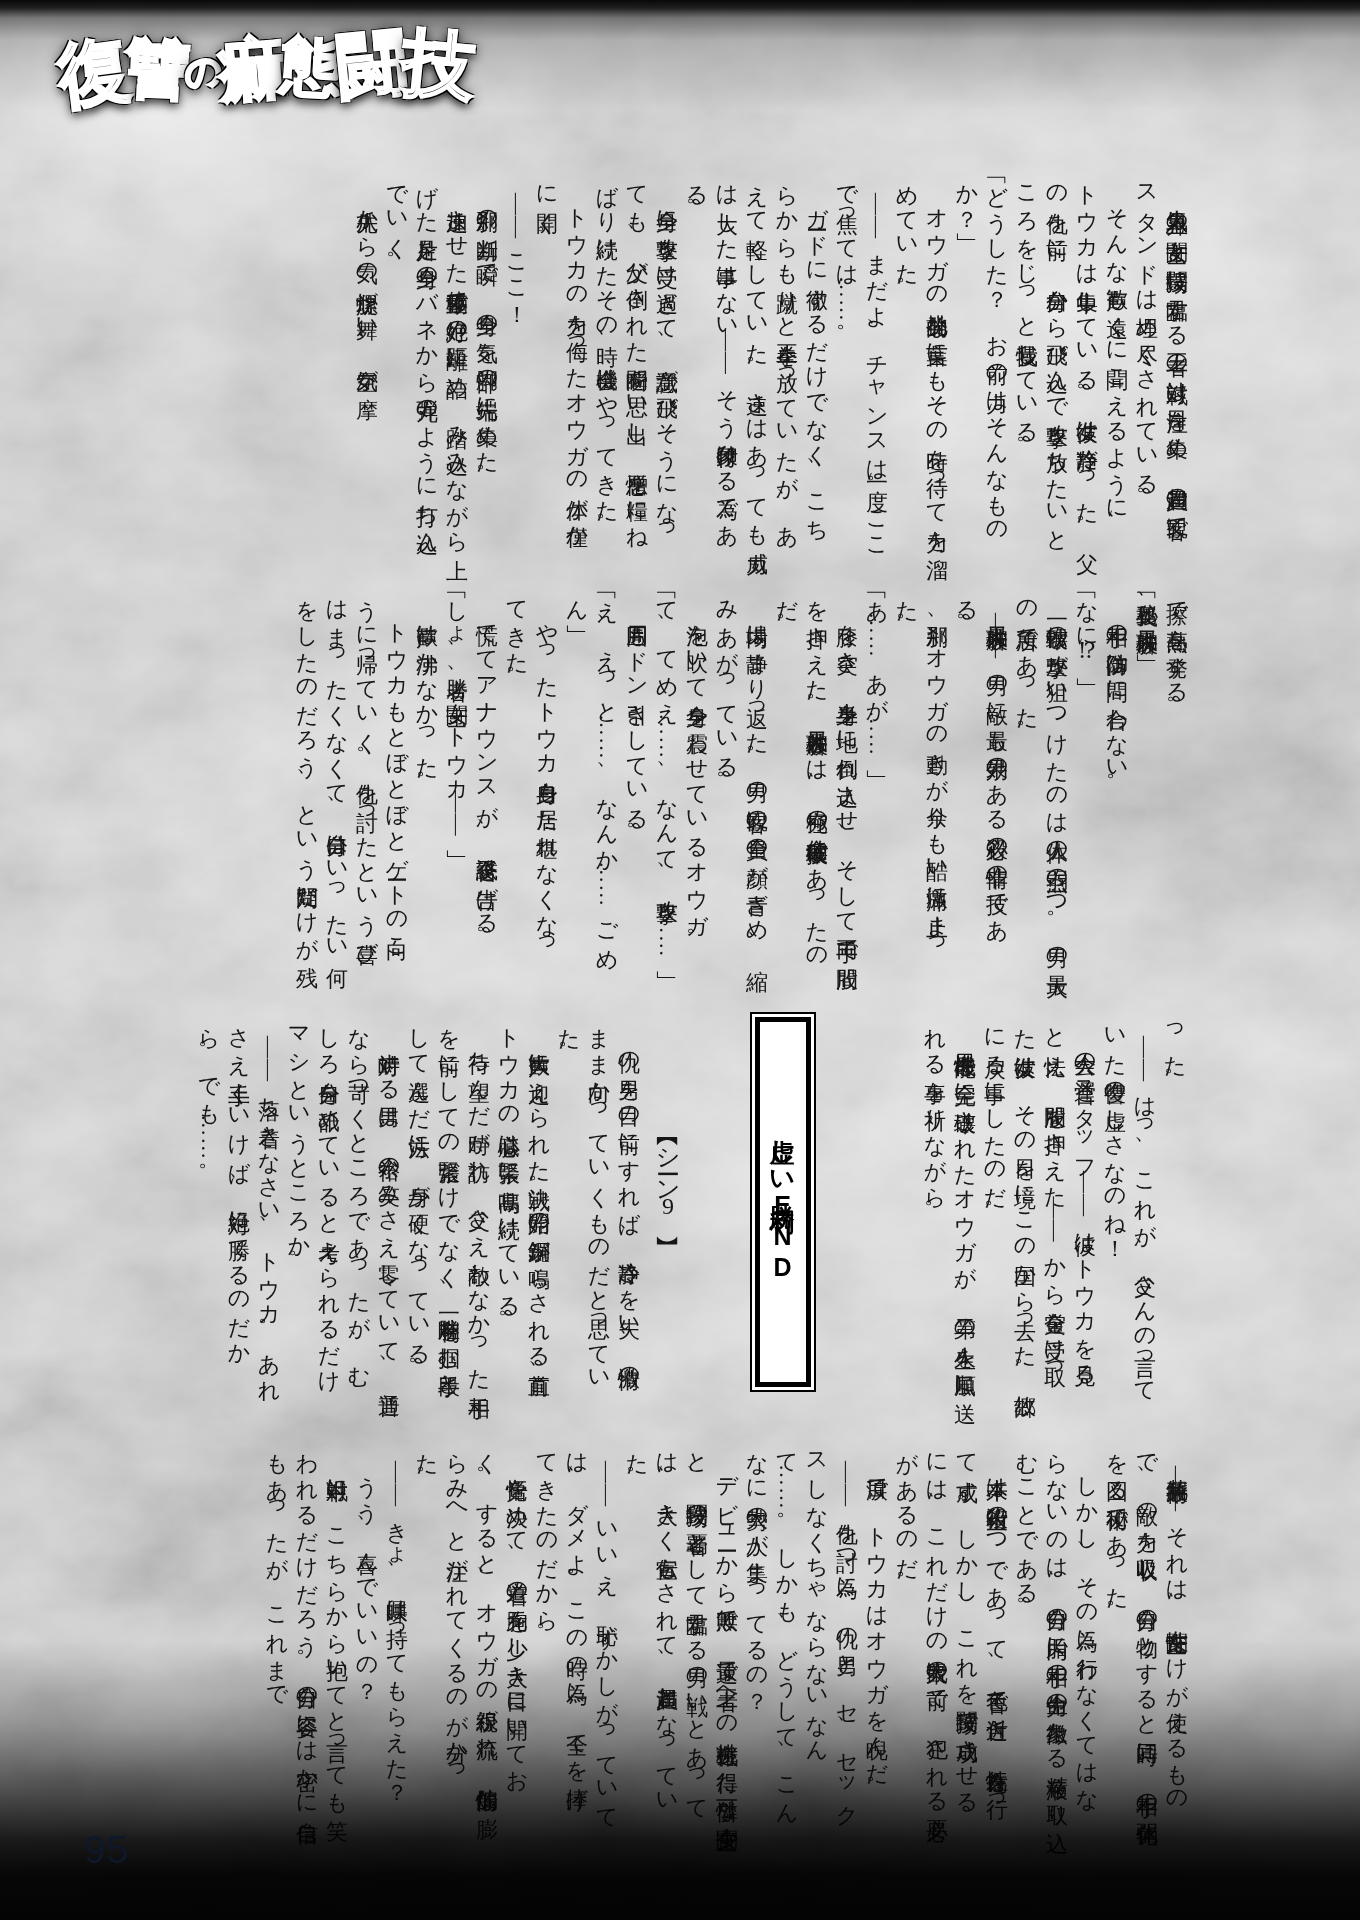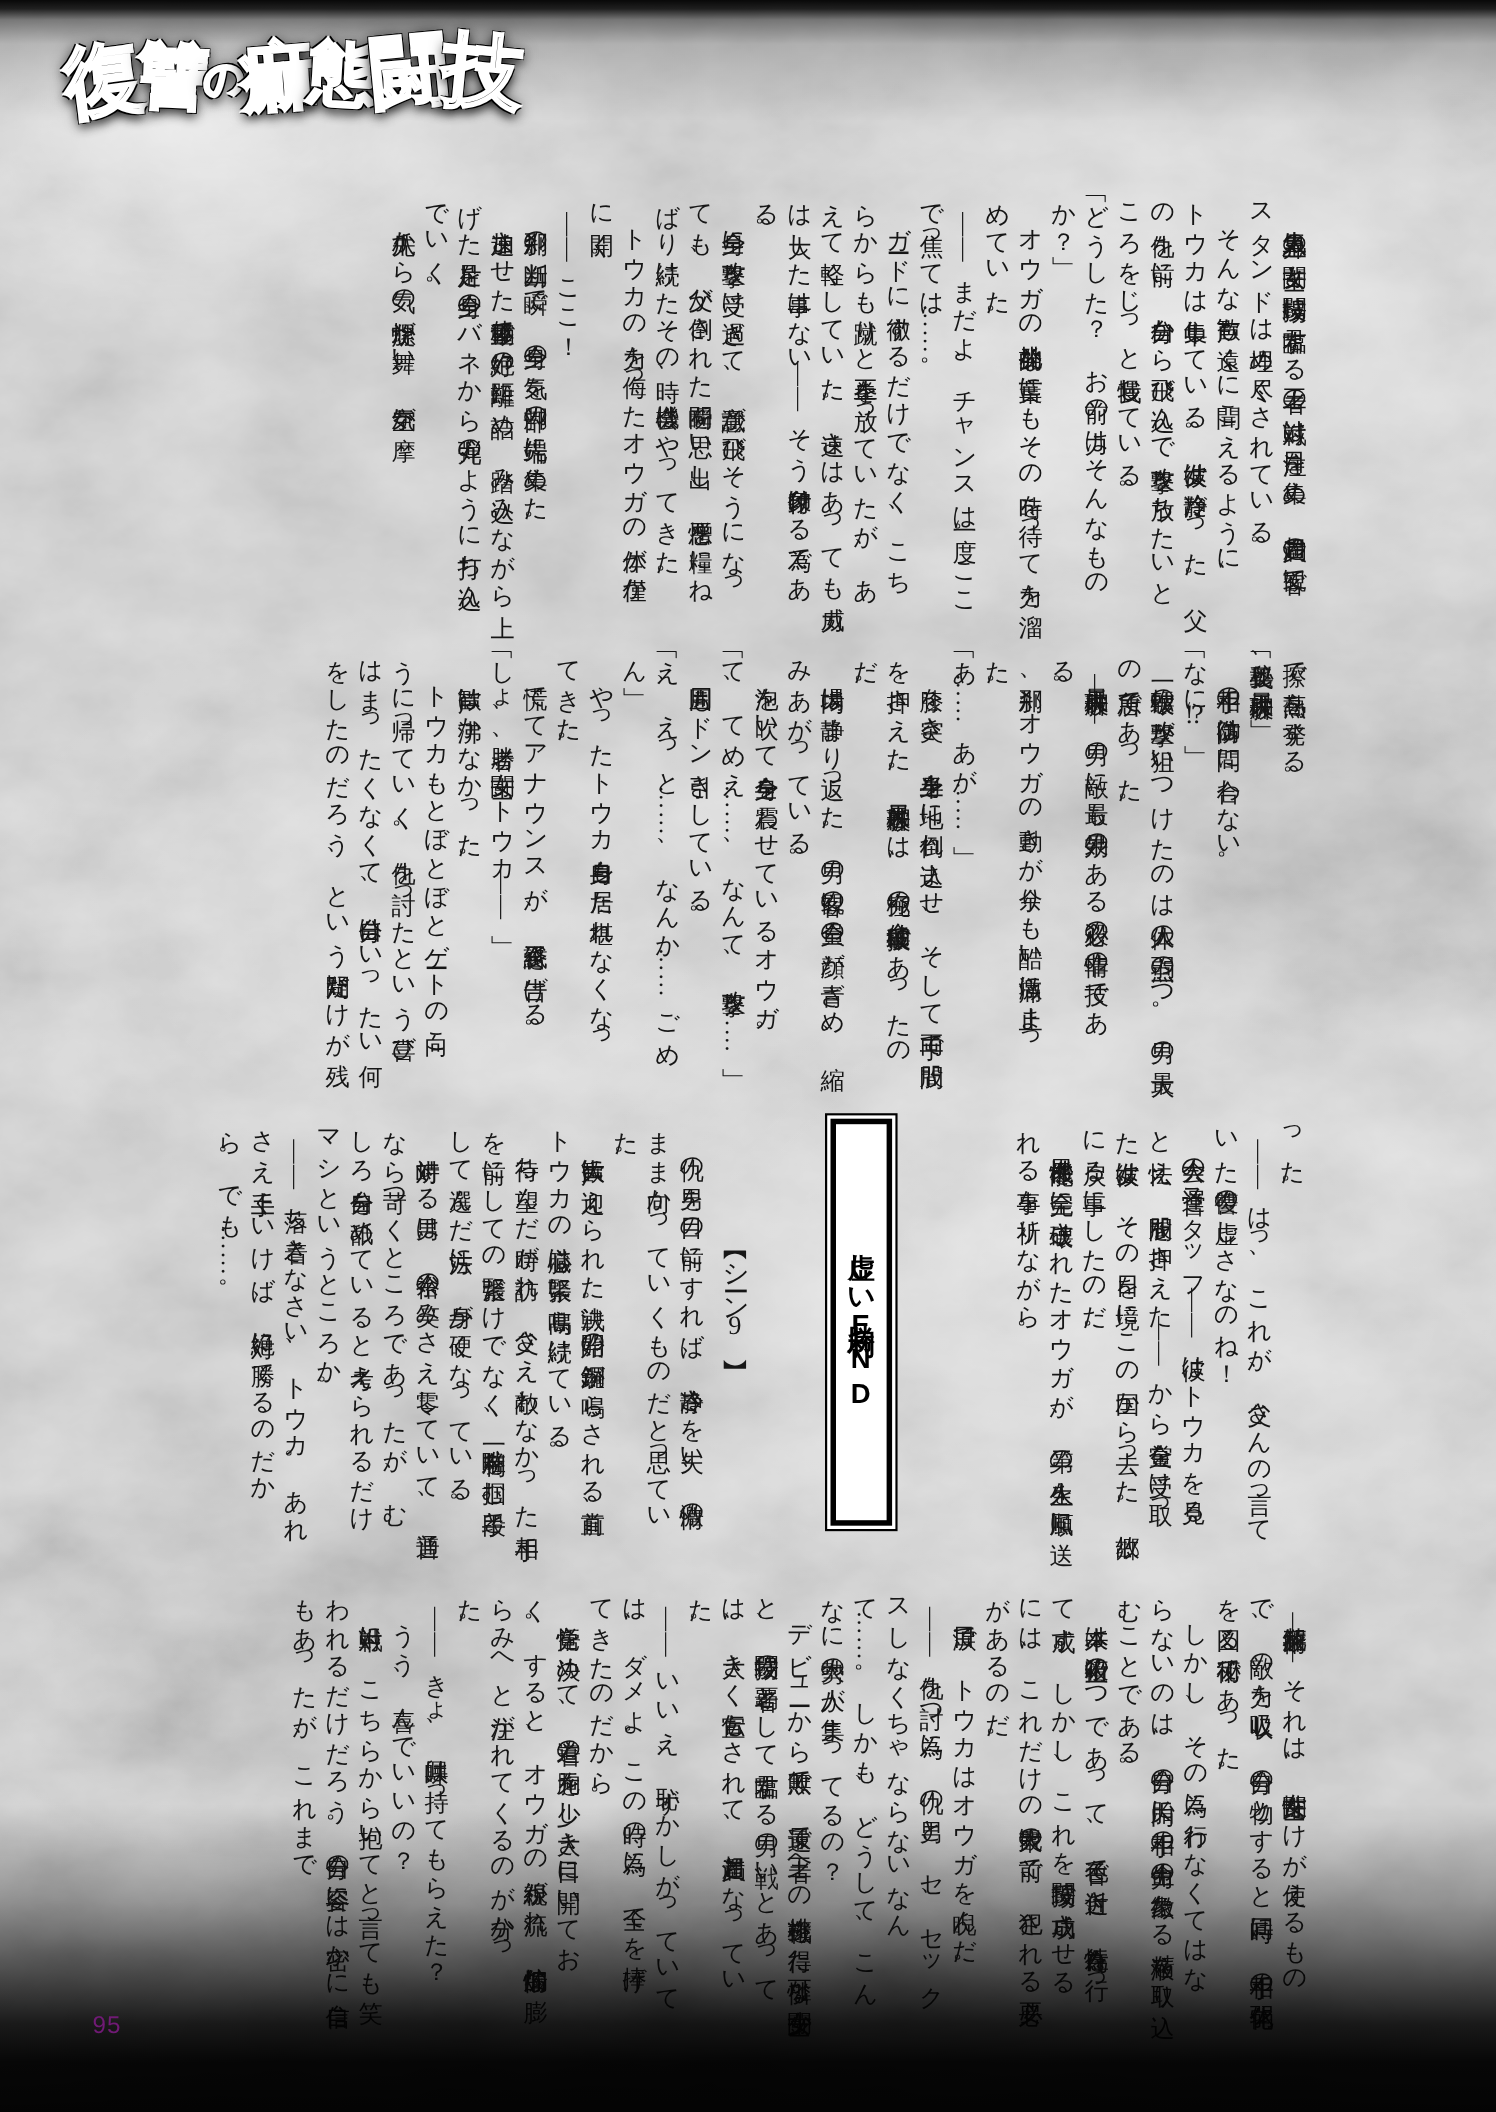--- a/index.html
+++ b/index.html
@@ -77,21 +77,21 @@
   }
   .scene-label{
     position:absolute;left:652px;top:1130px;z-index:2;
     writing-mode:vertical-rl;text-orientation:upright;
     font-size:24px;letter-spacing:2px;color:#161616;
     font-family:"Liberation Serif","DejaVu Serif",serif;
   }
   .page-number{
     position:absolute;left:84px;top:1828px;z-index:4;
     font-family:"Liberation Sans","DejaVu Sans",sans-serif;
-    font-size:22px;color:#701a75;letter-spacing:1px;
+    font-size:39px;color:#0f172a;letter-spacing:1px;
   }
 </style>
 </head>
 <body>
 
 <div class="page">
 
   <div class="blotches"></div>
 
   <svg class="noise" width="1360" height="1920" aria-hidden="true">

